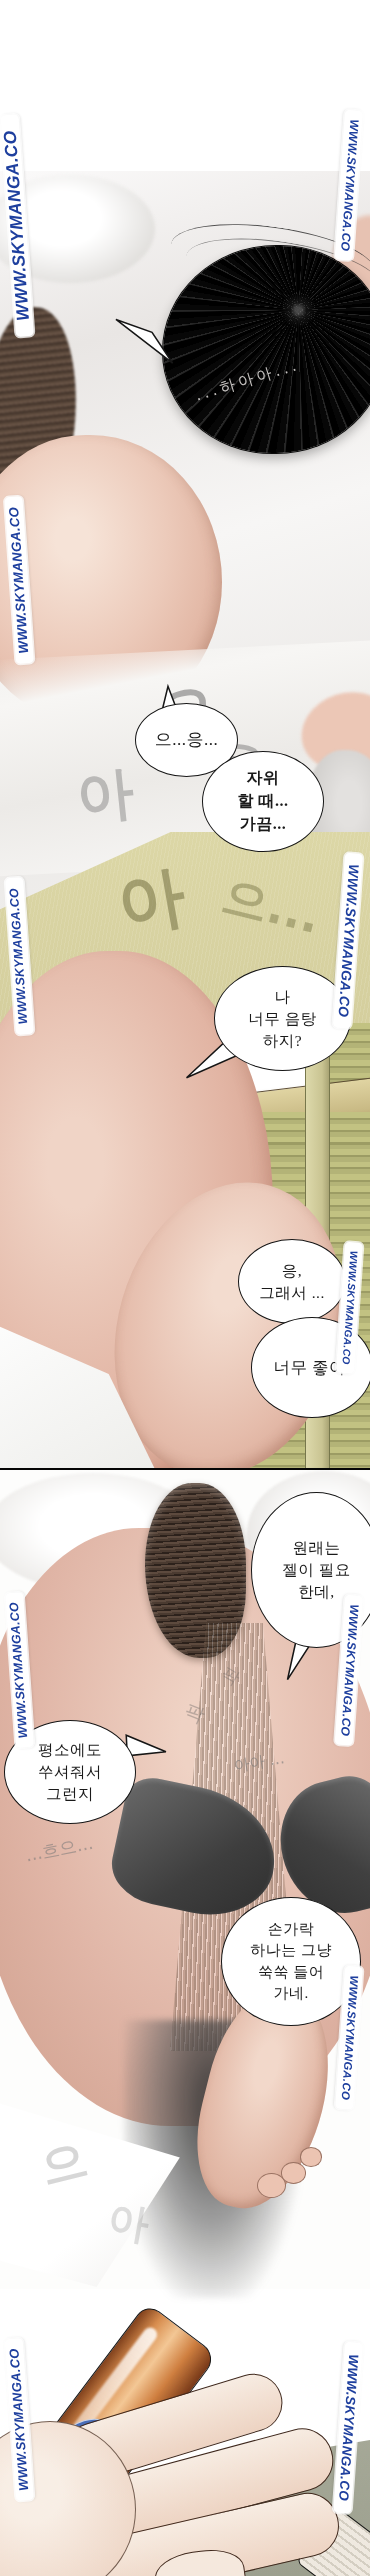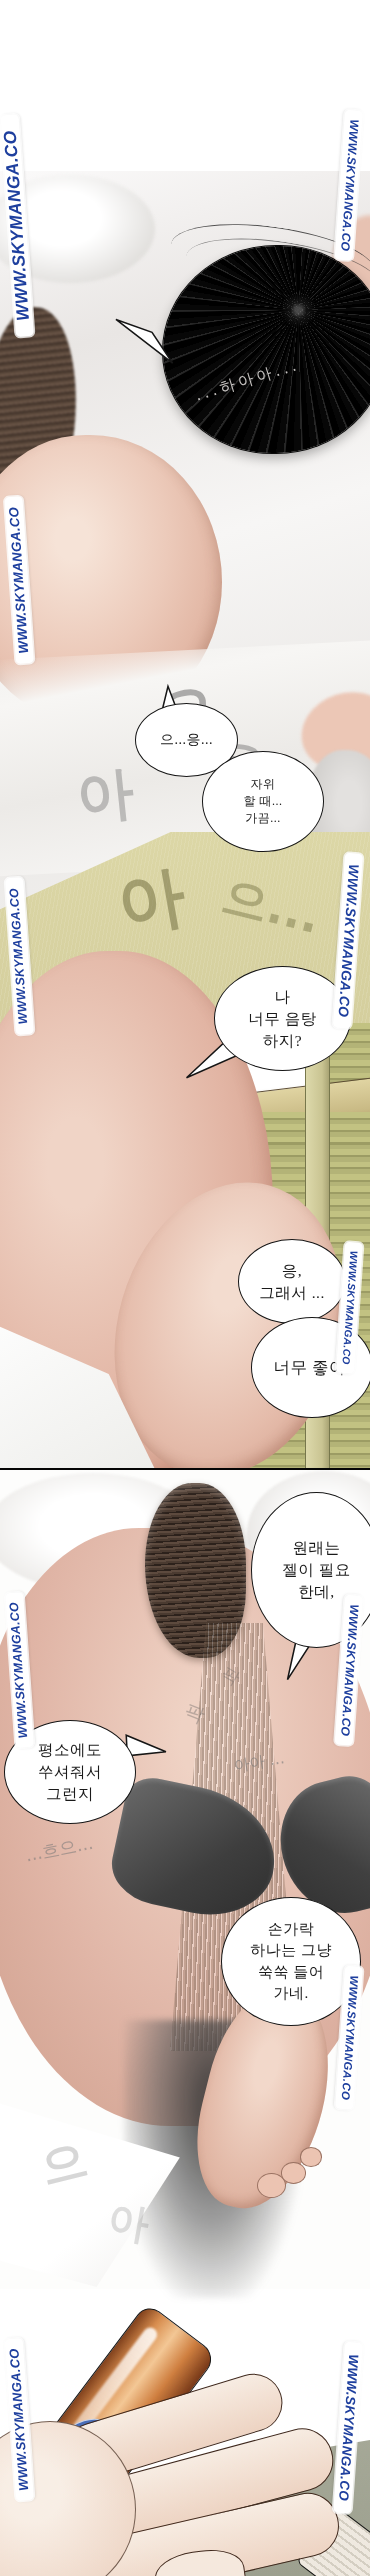--- a/index.html
+++ b/index.html
@@ -210,22 +210,22 @@
   <div class="abs p4-thumb"></div>
 
   <svg class="tails" width="371" height="2576" viewBox="0 0 720 5000">
     <polygon points="225,620 295,645 335,705" fill="#ffffff" stroke="#161616" stroke-width="3"></polygon>
     <polygon points="312,1390 348,1390 326,1332" fill="#ffffff" stroke="#161616" stroke-width="3"></polygon>
     <polygon points="455,2005 480,2040 362,2092" fill="#ffffff" stroke="#161616" stroke-width="3"></polygon>
     <polygon points="580,3160 615,3172 558,3260" fill="#ffffff" stroke="#161616" stroke-width="3"></polygon>
     <polygon points="245,3368 247,3408 322,3400" fill="#ffffff" stroke="#161616" stroke-width="3"></polygon>
   </svg>
 
-  <div class="bubble" style="left:135px;top:703px;width:101px;height:72px;font-size:14px;">으...응...</div>
-  <div class="bubble" style="left:202px;top:751px;width:120px;height:99px;font-size:12px;">자위
+  <div class="bubble" style="left:135px;top:703px;width:101px;height:72px;font-size:17px;">으...응...</div>
+  <div class="bubble" style="left:202px;top:751px;width:120px;height:99px;font-size:16px;font-weight:bold;">자위
 할 때...
 가끔...</div>
   <div class="bubble" style="left:214px;top:966px;width:135px;height:103px;font-size:15.5px;">나
 너무 음탕
 하지?</div>
   <div class="bubble" style="left:238px;top:1239px;width:106px;height:83px;font-size:15.5px;">응,
 그래서 ...</div>
   <div class="bubble" style="left:251px;top:1317px;width:120px;height:99px;font-size:16.5px;">너무 좋아.</div>
   <div class="bubble" style="left:251px;top:1492px;width:129px;height:154px;font-size:15.5px;">원래는
 젤이 필요

